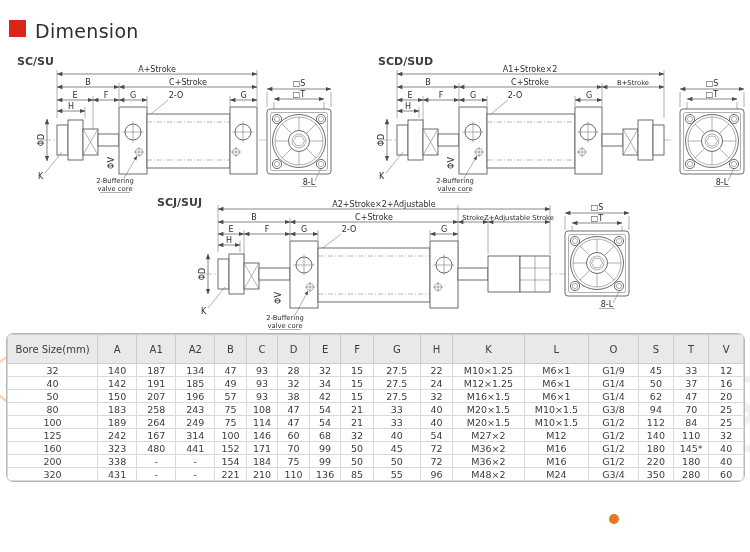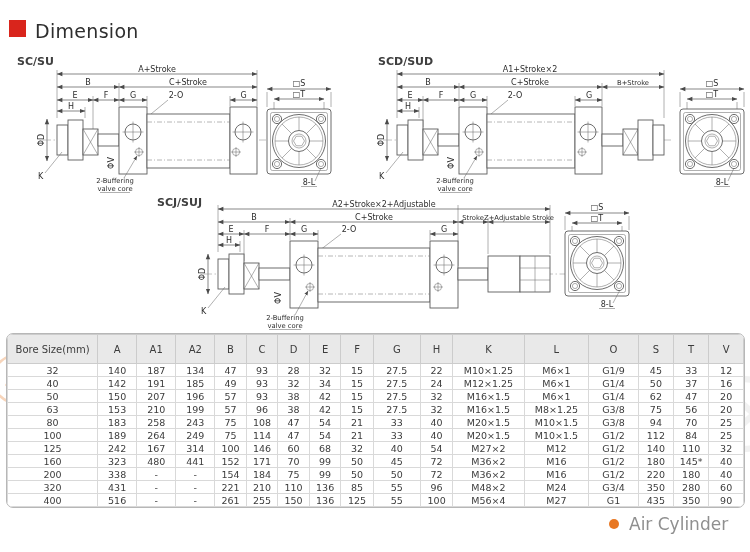--- a/index.html
+++ b/index.html
@@ -440,39 +440,20 @@
           <td>27.5</td>
           <td>32</td>
           <td>M16×1.5</td>
           <td>M6×1</td>
           <td>G1/4</td>
           <td>62</td>
           <td>47</td>
           <td>20</td>
         </tr>
         <tr>
-          <td>63</td>
-          <td>153</td>
-          <td>210</td>
-          <td>199</td>
-          <td>57</td>
-          <td>96</td>
-          <td>38</td>
-          <td>42</td>
-          <td>15</td>
-          <td>27.5</td>
-          <td>32</td>
-          <td>M16×1.5</td>
-          <td>M8×1.25</td>
-          <td>G3/8</td>
-          <td>75</td>
-          <td>56</td>
-          <td>20</td>
-        </tr>
-        <tr>
           <td>80</td>
           <td>183</td>
           <td>258</td>
           <td>243</td>
           <td>75</td>
           <td>108</td>
           <td>47</td>
           <td>54</td>
           <td>21</td>
           <td>33</td>
@@ -572,39 +553,19 @@
           <td>85</td>
           <td>55</td>
           <td>96</td>
           <td>M48×2</td>
           <td>M24</td>
           <td>G3/4</td>
           <td>350</td>
           <td>280</td>
           <td>60</td>
         </tr>
-        <tr>
-          <td>400</td>
-          <td>516</td>
-          <td>-</td>
-          <td>-</td>
-          <td>261</td>
-          <td>255</td>
-          <td>150</td>
-          <td>136</td>
-          <td>125</td>
-          <td>55</td>
-          <td>100</td>
-          <td>M56×4</td>
-          <td>M27</td>
-          <td>G1</td>
-          <td>435</td>
-          <td>350</td>
-          <td>90</td>
-        </tr>
       </tbody>
   </table>
 </div>
 
 <div class="page-footer">
   <span class="footer-dot"></span>
-  <span class="footer-label">Air Cylinder</span>
 </div>
 
 </body></html>

